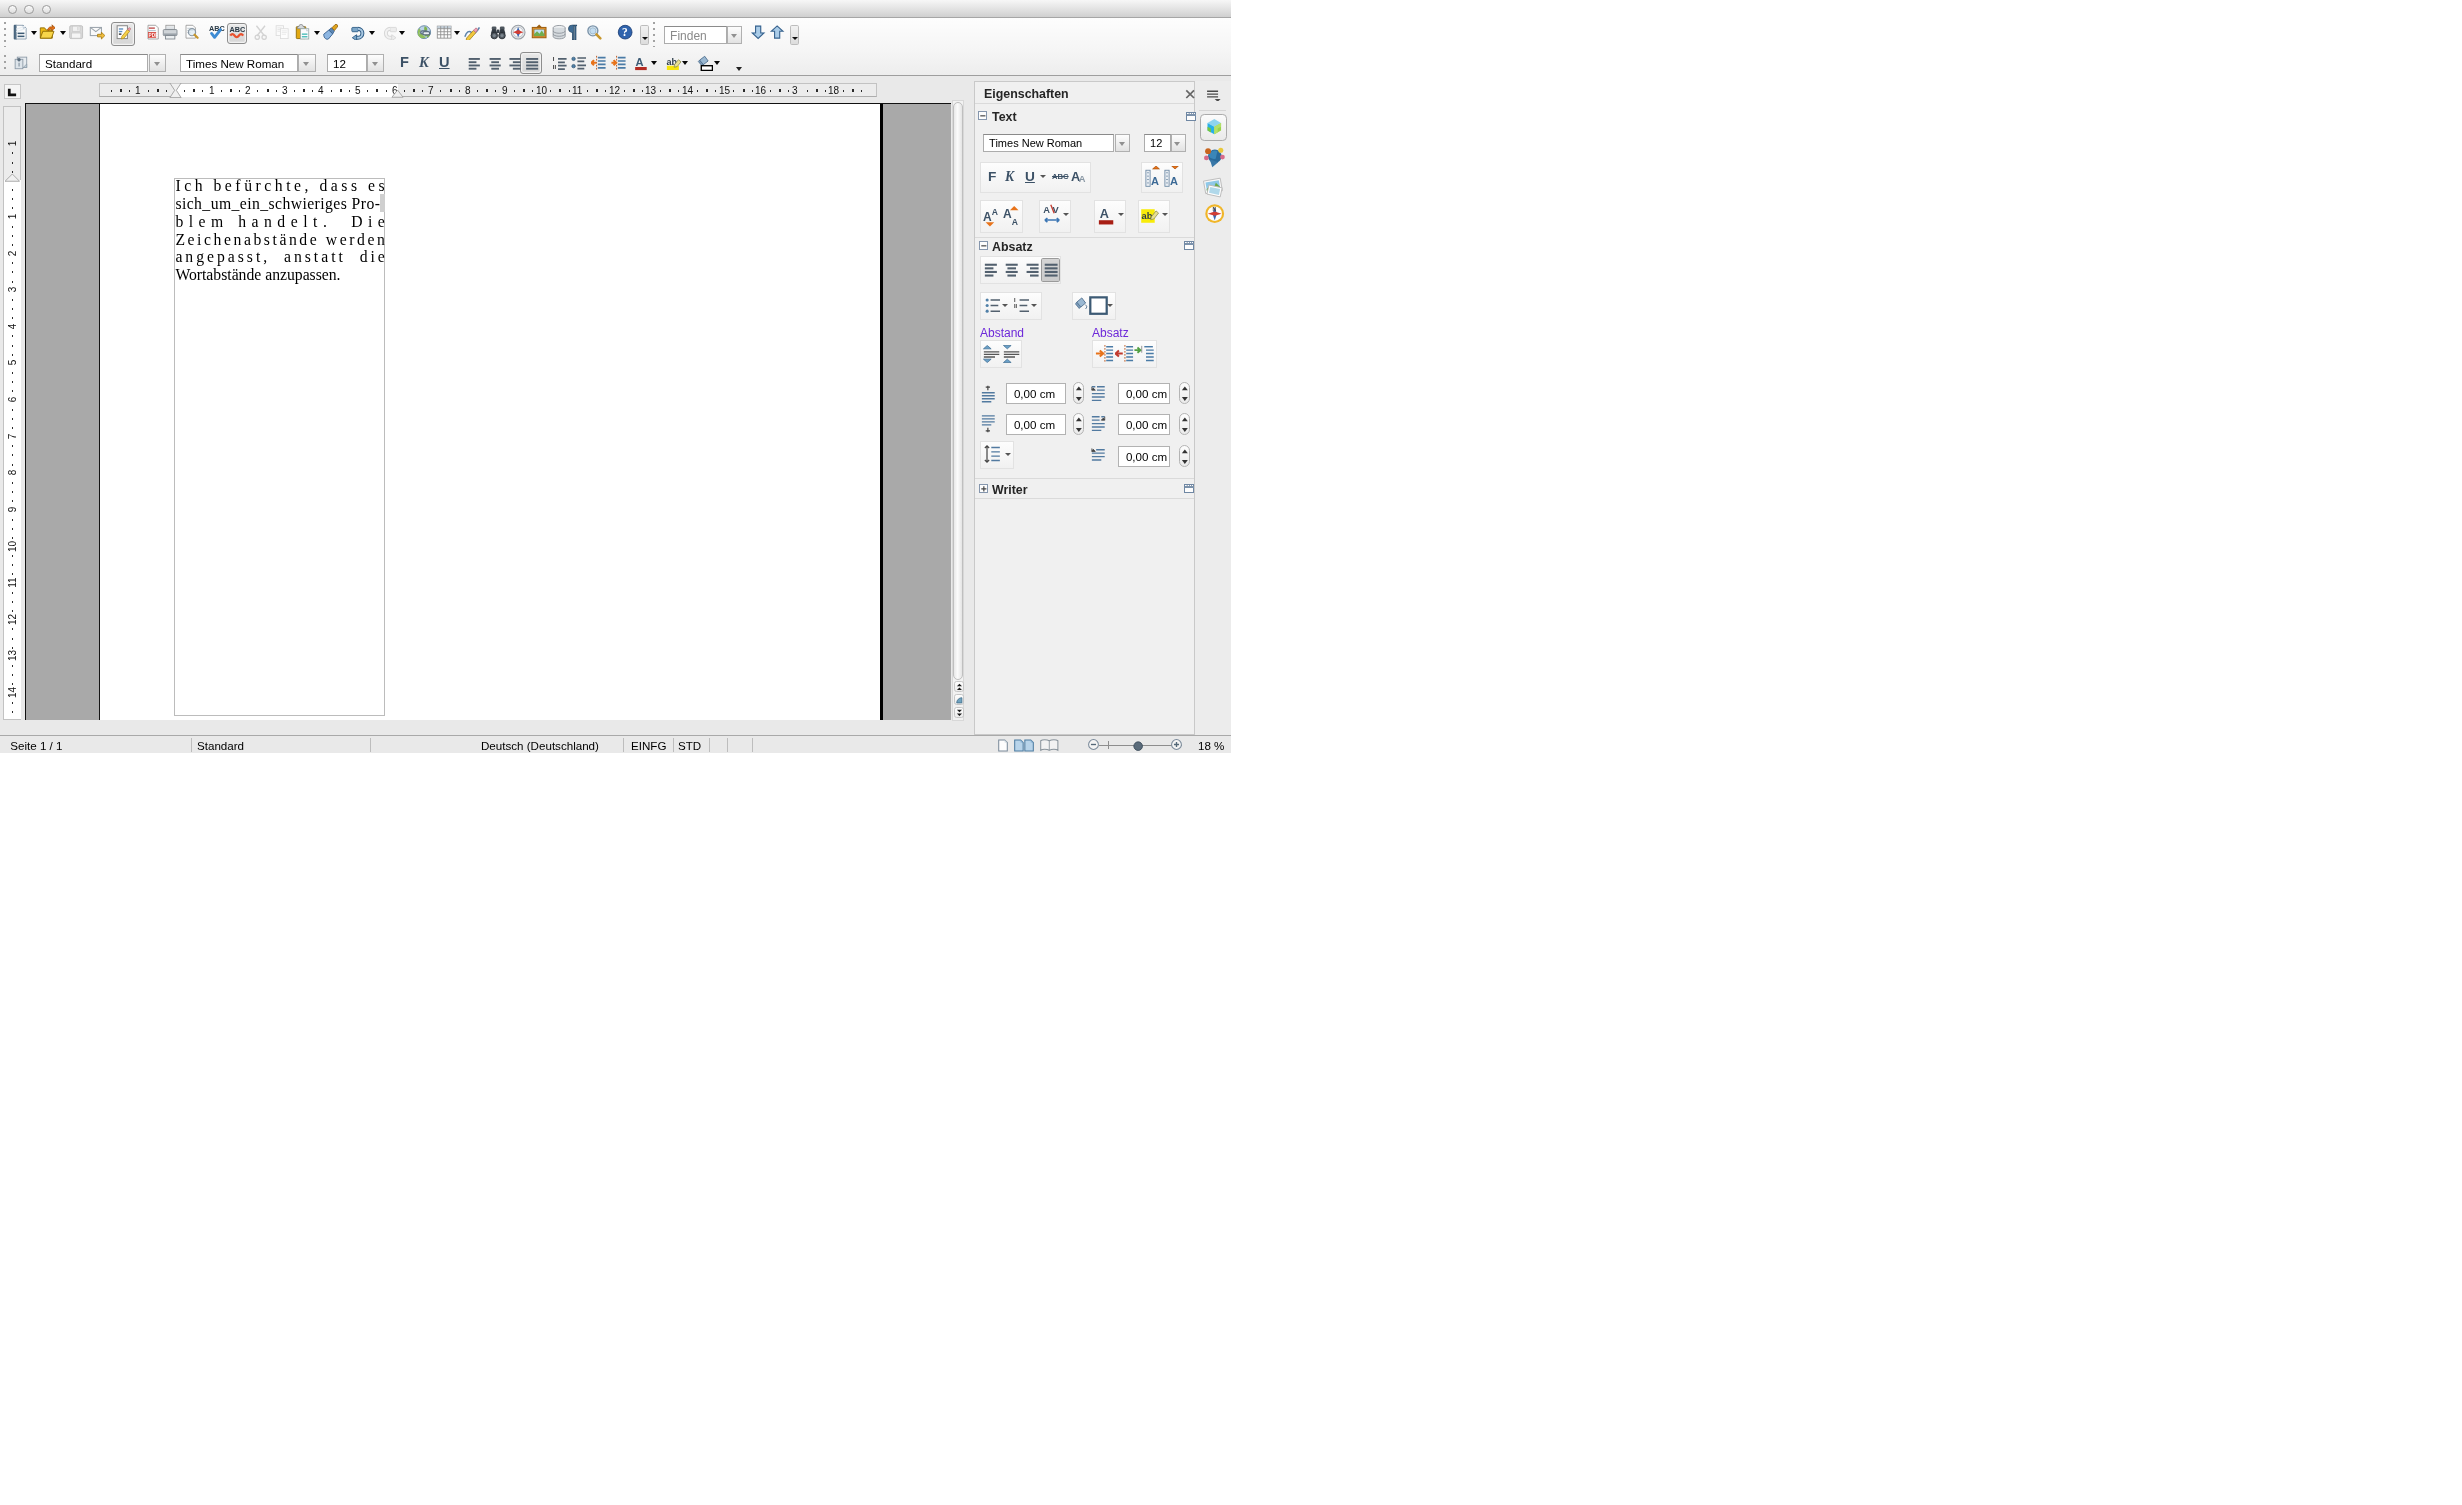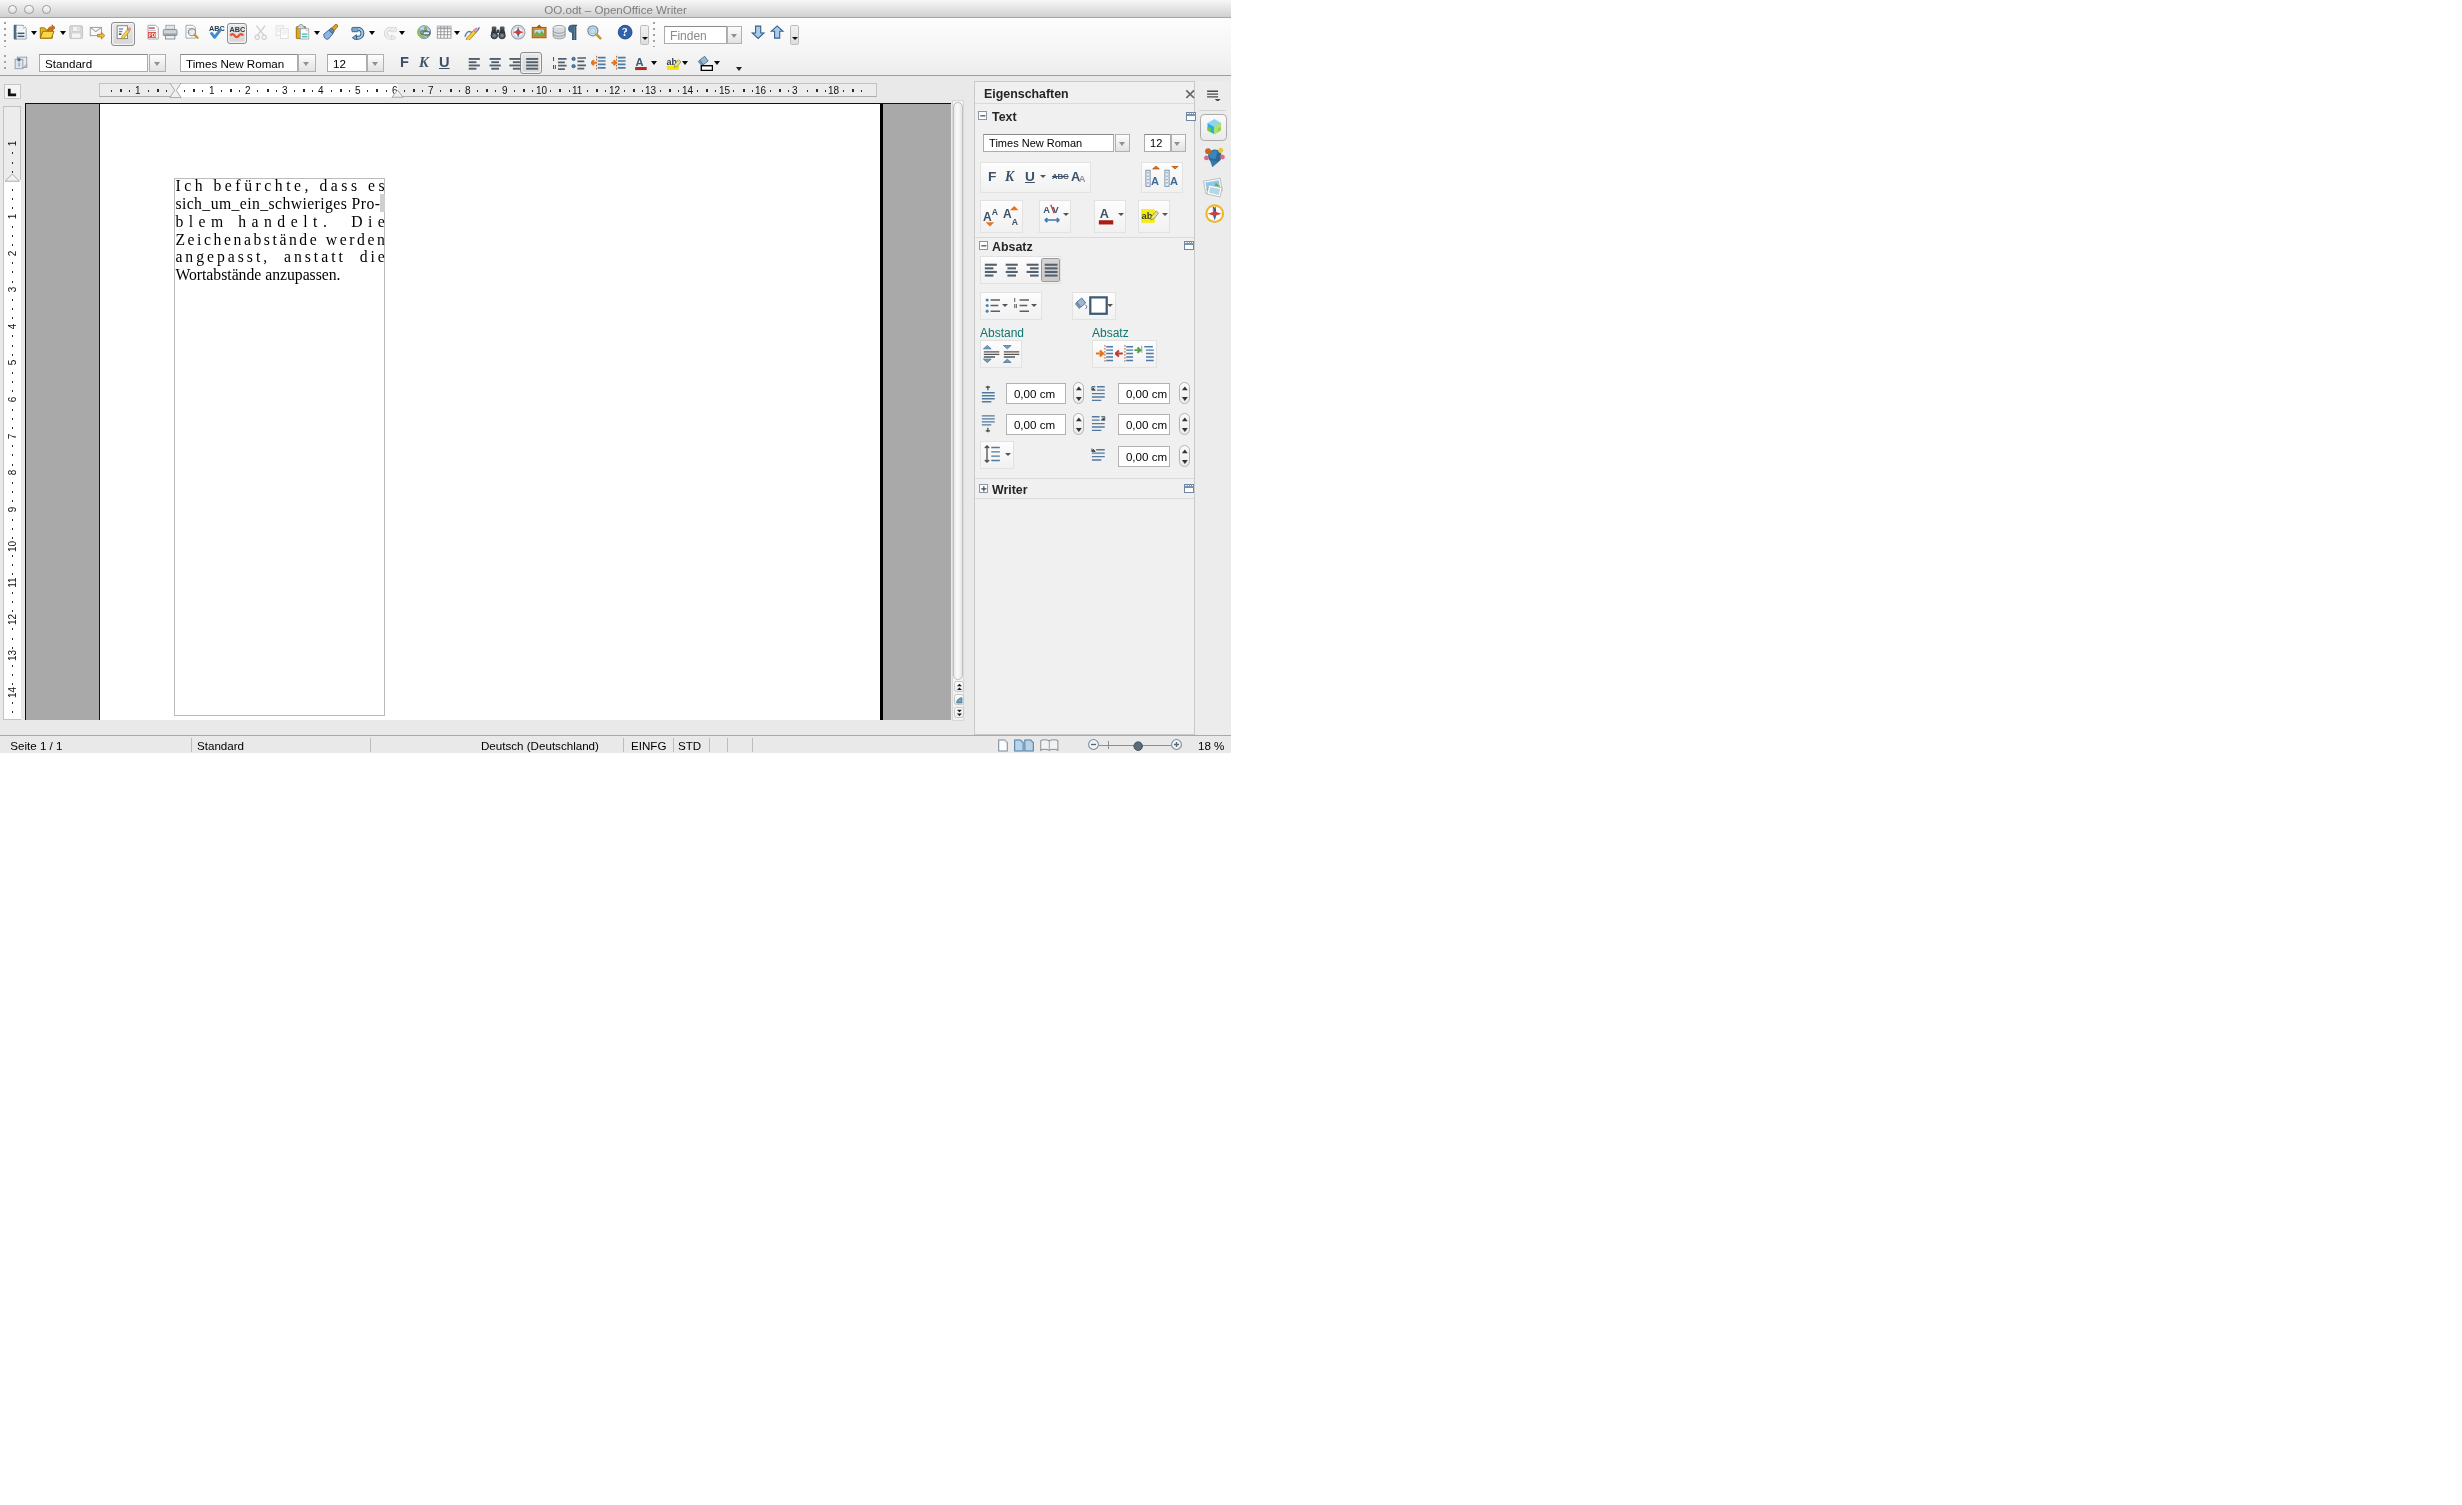--- a/index.html
+++ b/index.html
@@ -87,35 +87,34 @@
 .launcher{position:absolute;width:10.3px;height:8.6px;border:0.9px solid #6f87a3;background:#fdfdfd;}
 .launcher:before{content:"";position:absolute;left:0;top:1.3px;width:8.6px;height:1.3px;background:#7c92ab;}
 .launcher:after{content:"···";position:absolute;left:0.9px;top:-3px;font-size:6.9px;color:#51698a;letter-spacing:0;}
 .sgroup{position:absolute;background:linear-gradient(#fdfdfd,#f1f1f1);border:0.9px solid #e2e2e2;}
 .sel{border:1.3px solid #9a9a9a;border-radius:1.7px;background:linear-gradient(#d5d5d5,#cbcbcb);}
 .spin{position:absolute;width:11px;height:22px;background:linear-gradient(#fdfdfd,#eaeaea);
   border:0.9px solid #b4b4b4;border-radius:5.6px;}
 .spin svg{display:block;margin:3.4px auto 0;}
 .sfield{position:absolute;height:20.6px;background:#fff;border:0.9px solid #b2b2b2;
   font-size:11.6px;color:#000;padding:3px 0 0 6.9px;}
-.slabel{position:absolute;font-size:11.6px;color:#0f766e;}
+.slabel{position:absolute;font-size:11.6px;color:#6d28d9;}
 .ssep{position:absolute;width:219px;height:0.9px;background:#dadada;}
 .sicon{position:absolute;}
 .sicon svg{display:block;}
 .sdd{position:absolute;width:0;height:0;border:3px solid transparent;border-top:3.9px solid #333;}
 .railbtn{position:absolute;left:1200px;width:26.6px;height:26.6px;border:1.3px solid #ababab;
   border-radius:4.3px;background:linear-gradient(#fbfbfb,#eaeaea);}
 </style></head>
 <body>
 <div id="win">
   <div class="abs" id="titlebar">
     <div class="abs tlight" style="left:7.7px;"></div>
     <div class="abs tlight" style="left:24.4px;"></div>
     <div class="abs tlight" style="left:42px;"></div>
-    <div class="abs" id="title-text">OO.odt – OpenOffice Writer</div>
   </div>
 
   <div class="abs" id="tb1">
       <div class="grip" style="left:4.3px;"></div>
       <div class="tbox" style="left:111px;top:4.3px;width:24px;height:24px;"></div>
       <div class="tbox" style="left:227px;top:5.1px;width:20px;height:21.4px;"></div>
       <div class="icon" style="left:11.6px">
         <svg width="16.3" height="16.3" viewBox="0 0 19 19">
           <rect x="2" y="1" width="4" height="17" rx="1" fill="#49657e"></rect>
           <path d="M5 1.5 h8 l3.5 3.5 v12.5 h-11.5 z" fill="#fdfdfd" stroke="#8296a8" stroke-width="1"></path>

